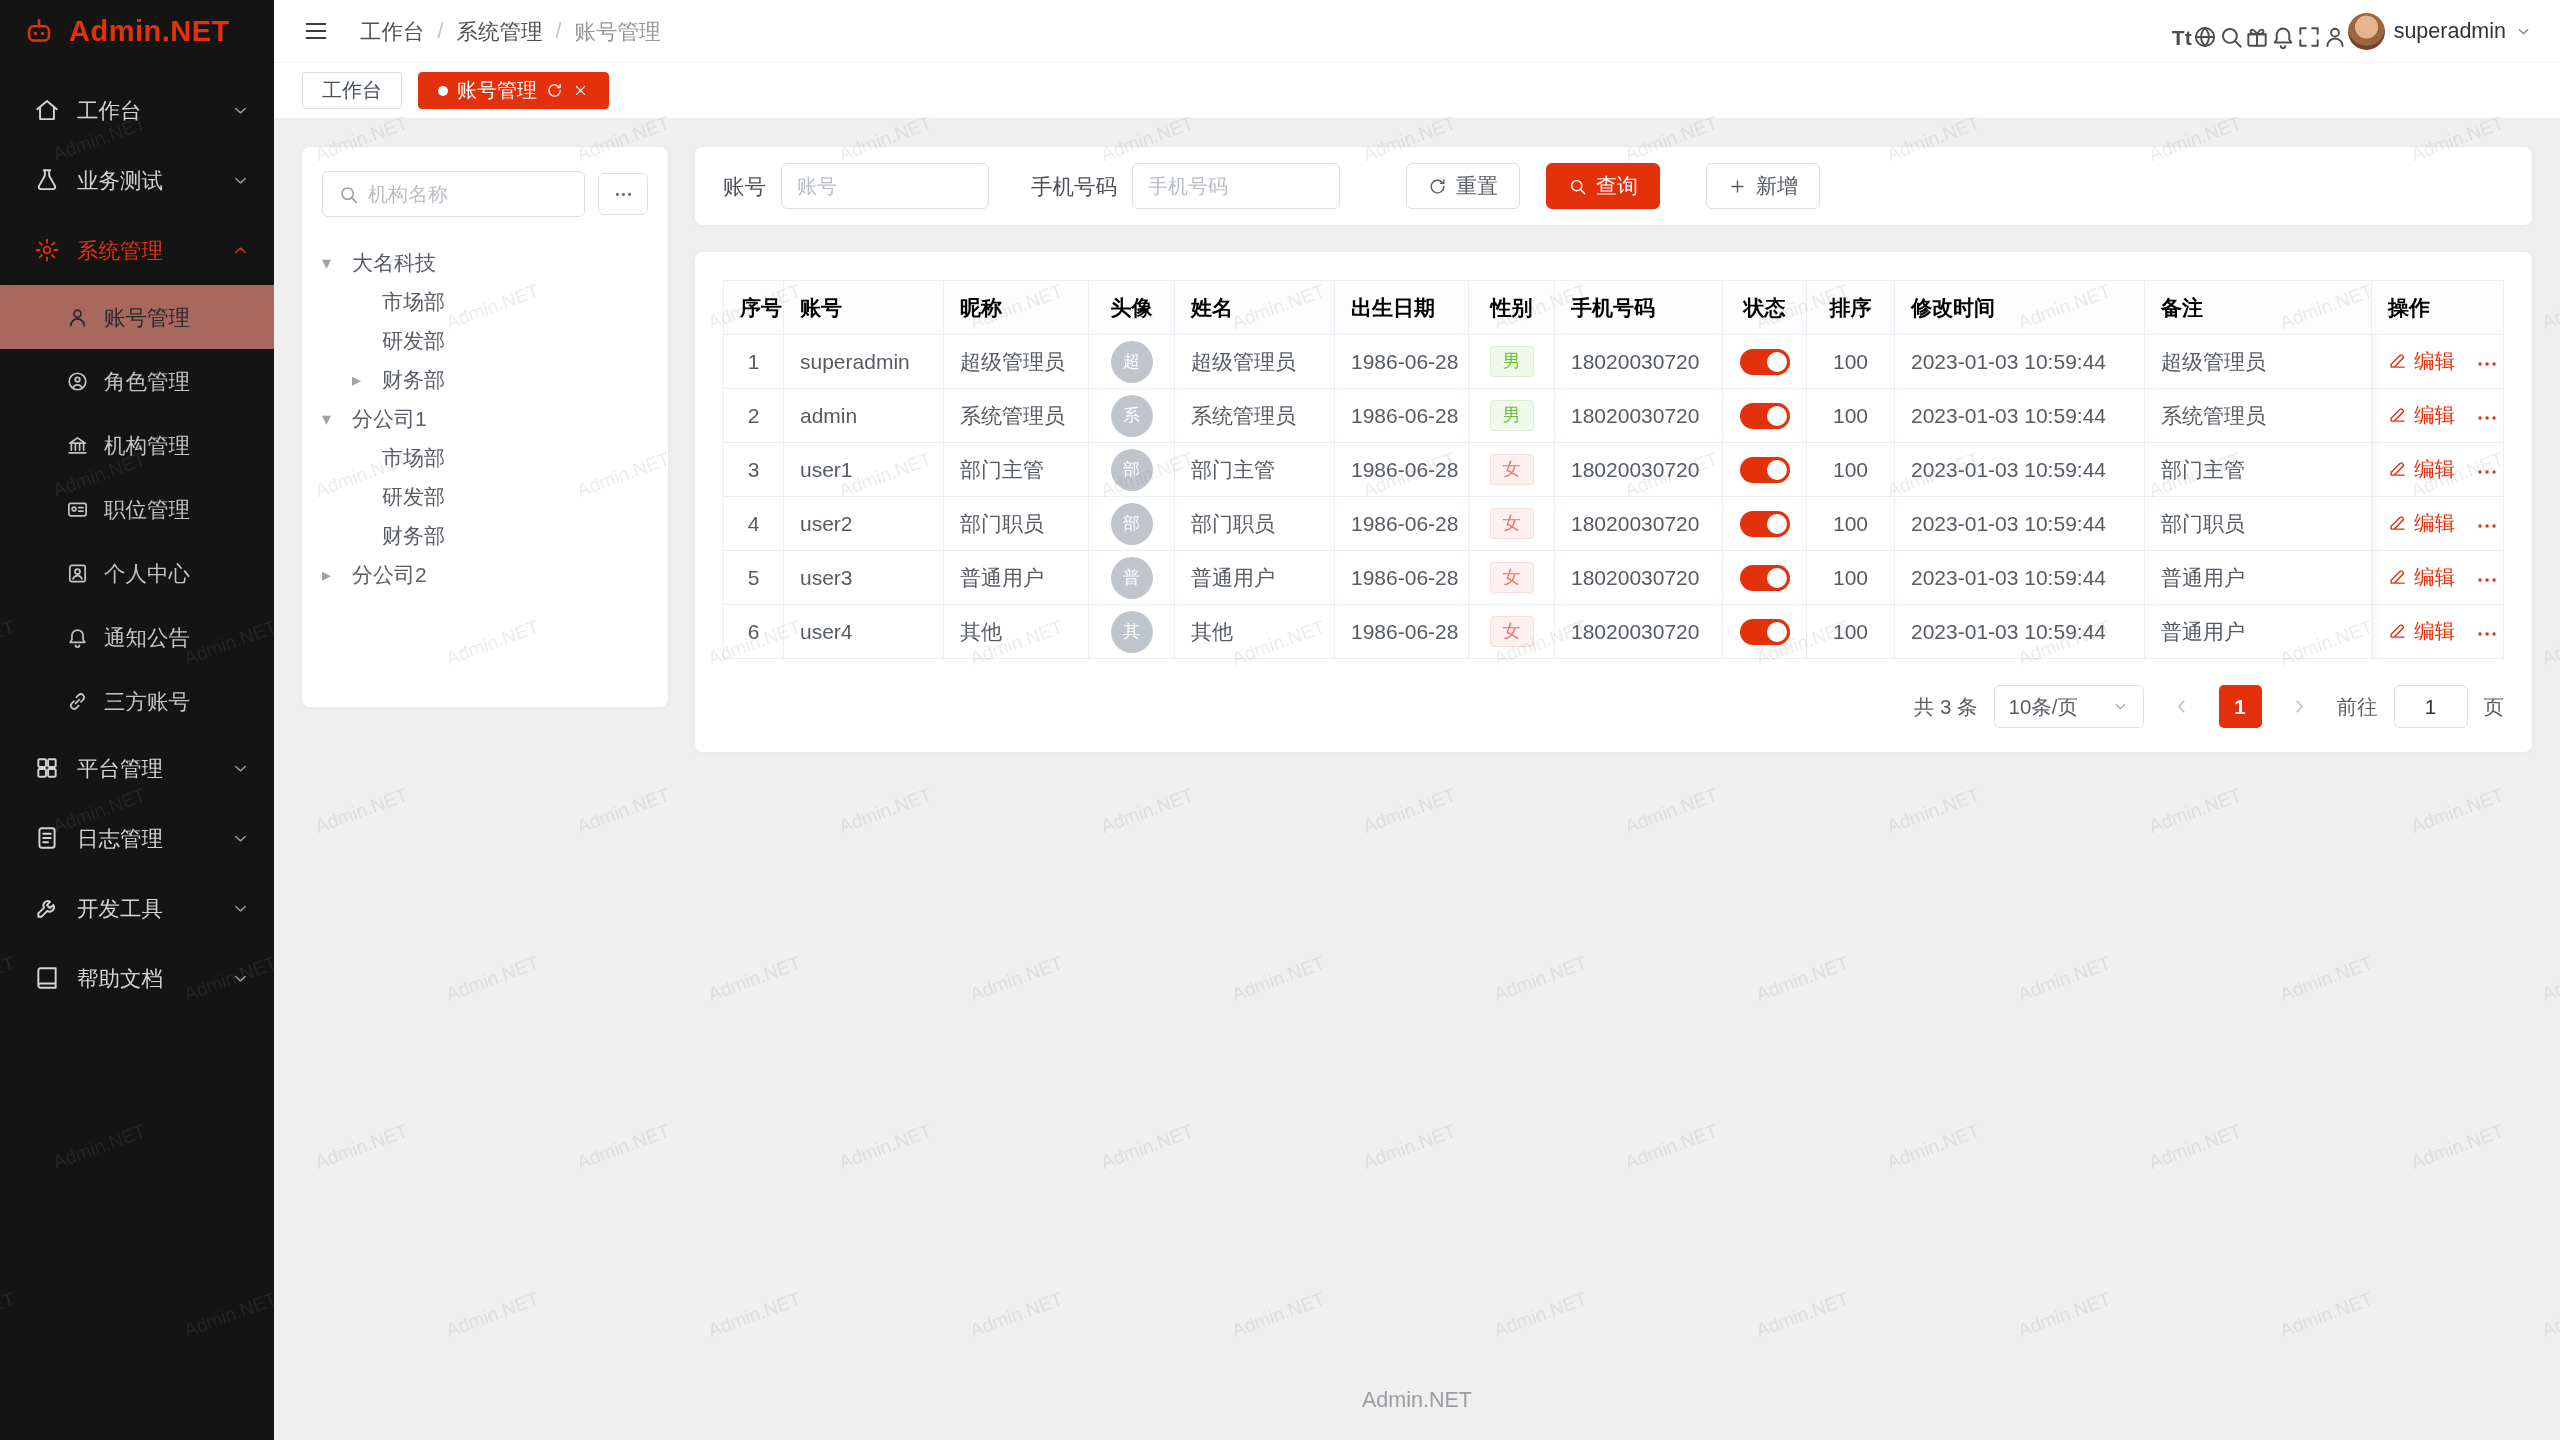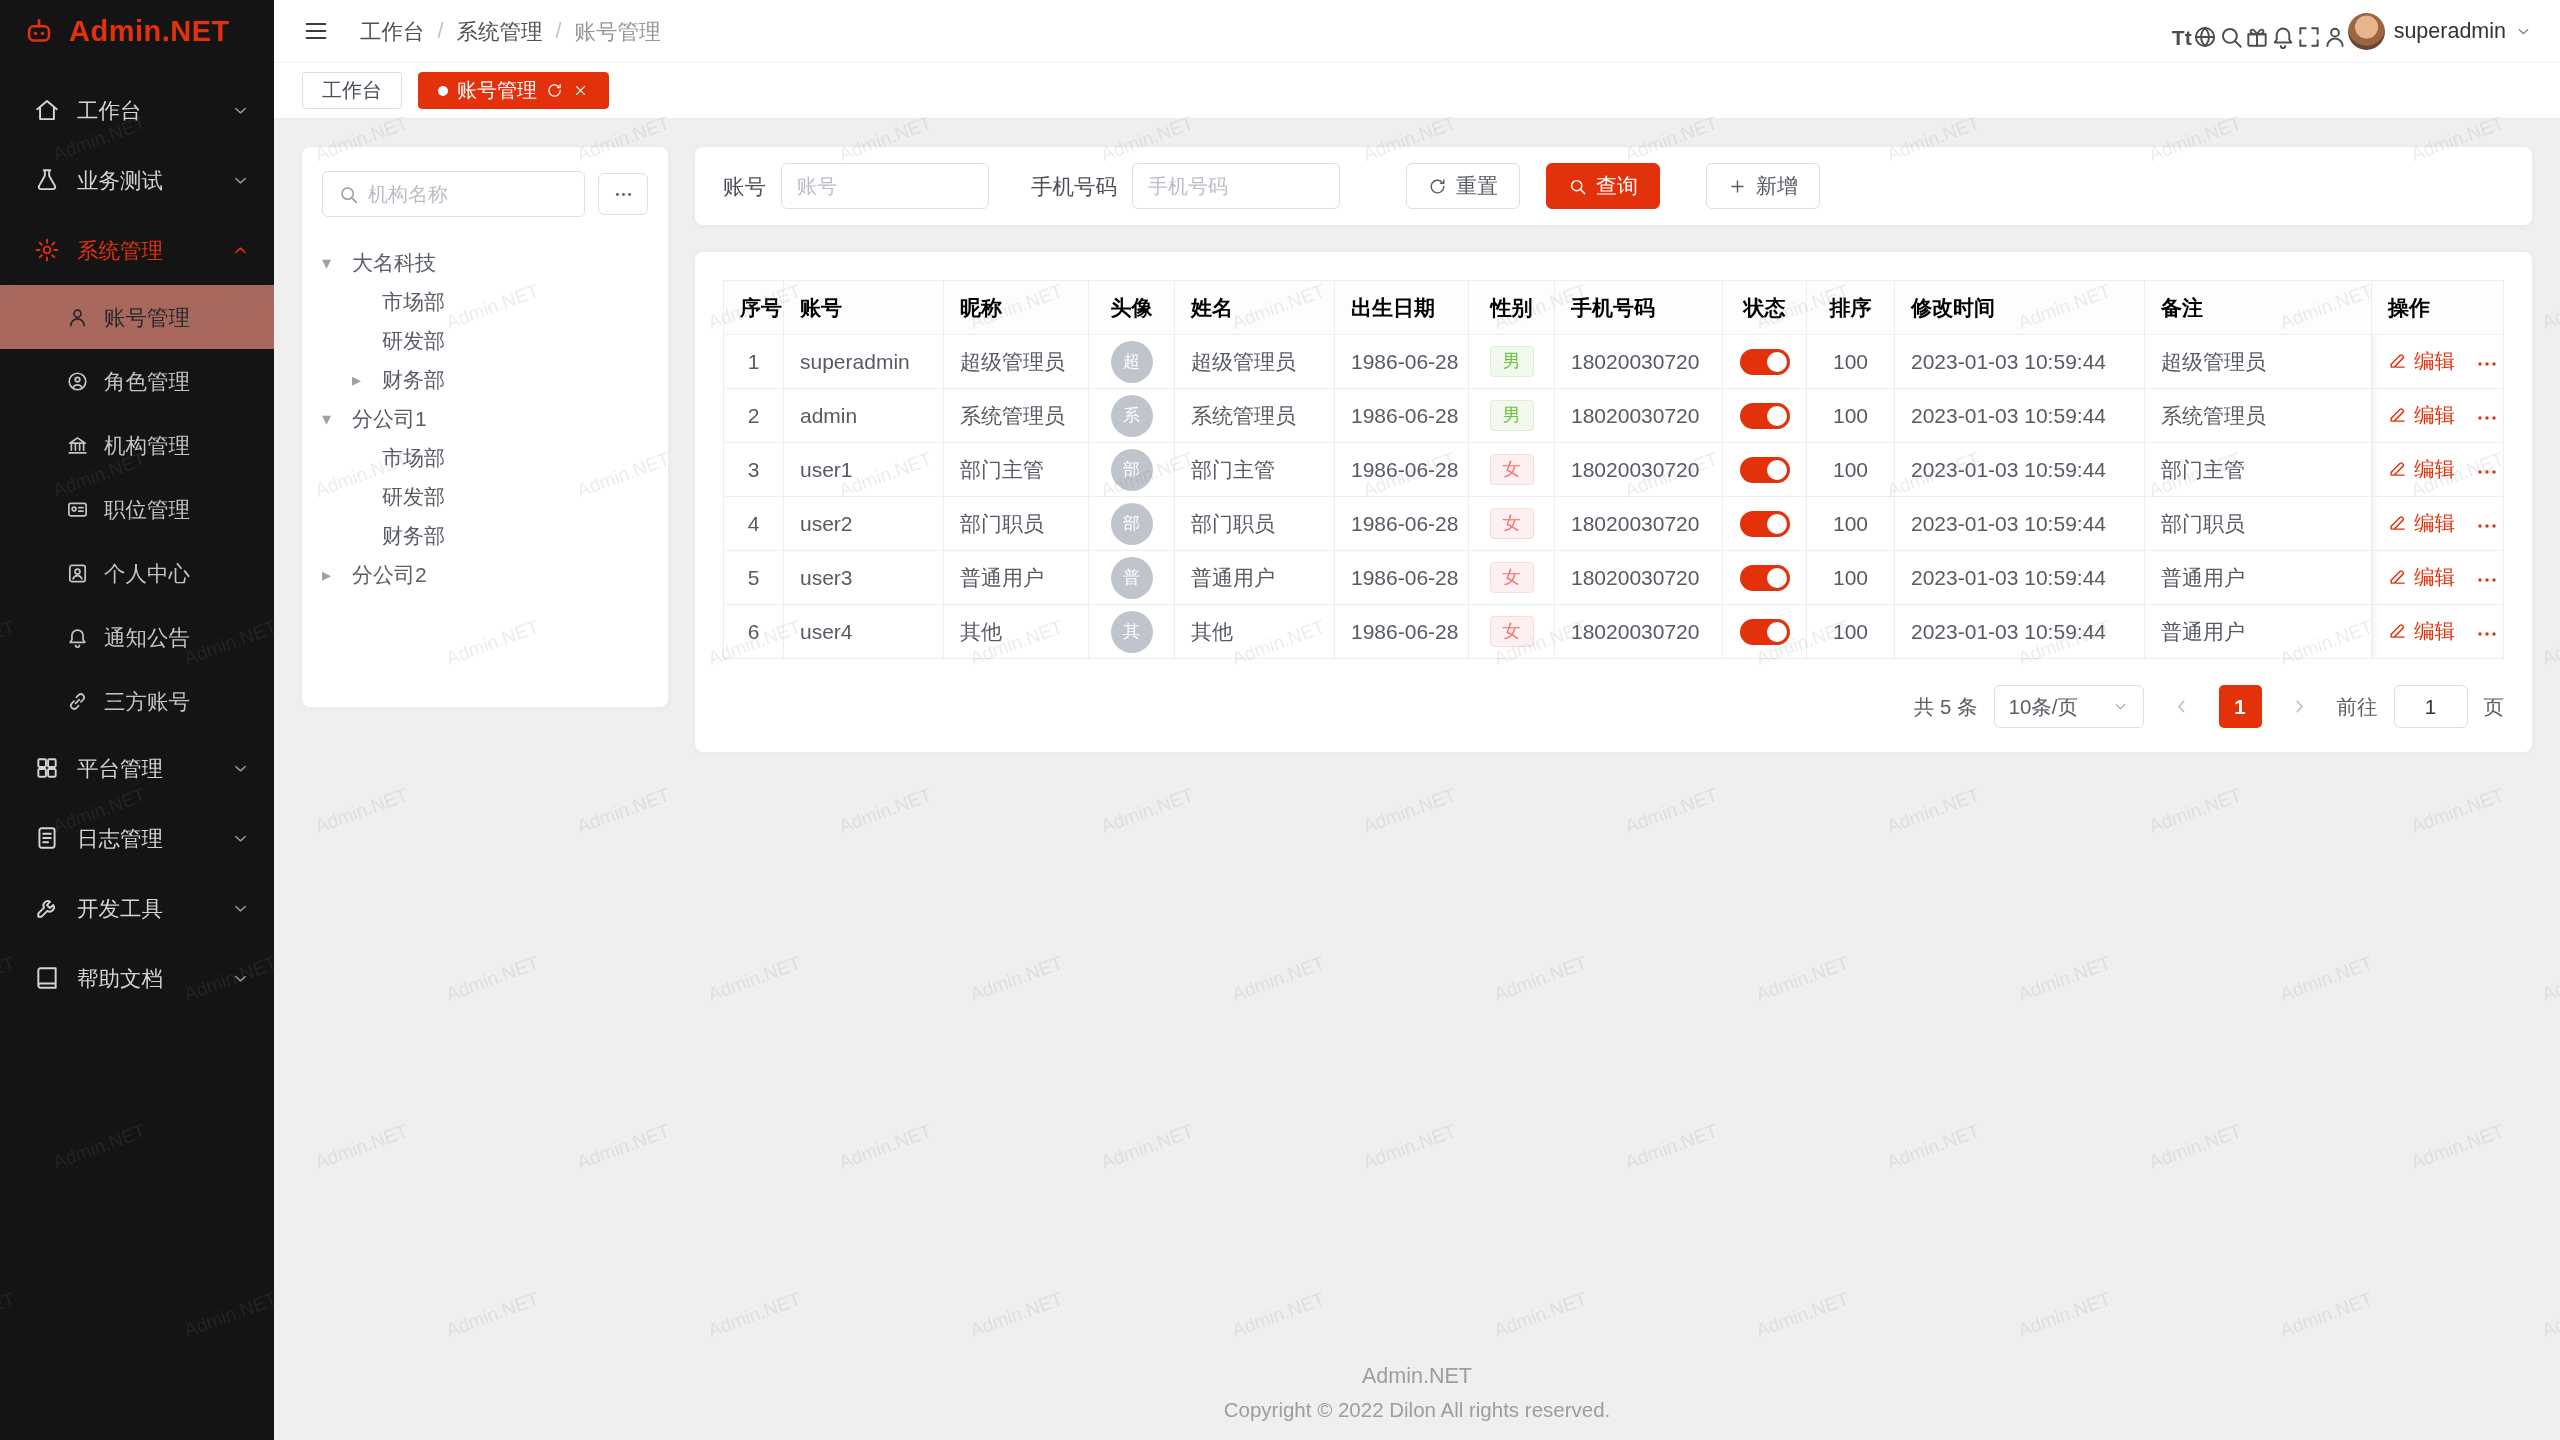--- a/index.html
+++ b/index.html
@@ -670,21 +670,21 @@
                 </span><span class="op-more"><svg viewBox="0 0 24 24" fill="none" stroke="currentColor" stroke-width="1.8" stroke-linecap="round" stroke-linejoin="round">
                     <circle cx="5" cy="12" r="1.7" fill="currentColor" stroke="none"></circle>
                     <circle cx="12" cy="12" r="1.7" fill="currentColor" stroke="none"></circle>
                     <circle cx="19" cy="12" r="1.7" fill="currentColor" stroke="none"></circle>
                   </svg></span></td>
             </tr>
           </tbody>
       </table>
 
       <div class="pagination">
-        <span>共 5 条</span>
+        <span>共 3 条</span>
         <div class="page-size">
           <span>10条/页</span>
           <span class="ps-caret">
               <svg viewBox="0 0 24 24" fill="none" stroke="currentColor" stroke-width="1.8" stroke-linecap="round" stroke-linejoin="round">
                 <path d="M6 9.4l6 5.6 6-5.6"></path>
               </svg>
             </span>
         </div>
         <span class="page-arrow">
           <span class="icon-sm">
@@ -704,21 +704,20 @@
         <span>前往</span>
         <input class="goto-input" value="1" style="">
         <span>页</span>
       </div>
     </section>
   </div>
 </main>
 
 <footer class="footer">
   <div class="footer-title">Admin.NET</div>
-  <div class="footer-copy">Copyright © 2022 Dilon All rights reserved.</div>
 </footer>
 
 <div class="wm-layer">
     <span class="wm" style="left: 51px; top: 128px;">Admin.NET</span>
     <span class="wm" style="left: 313px; top: 128px;">Admin.NET</span>
     <span class="wm" style="left: 575px; top: 128px;">Admin.NET</span>
     <span class="wm" style="left: 837px; top: 128px;">Admin.NET</span>
     <span class="wm" style="left: 1099px; top: 128px;">Admin.NET</span>
     <span class="wm" style="left: 1361px; top: 128px;">Admin.NET</span>
     <span class="wm" style="left: 1623px; top: 128px;">Admin.NET</span>

